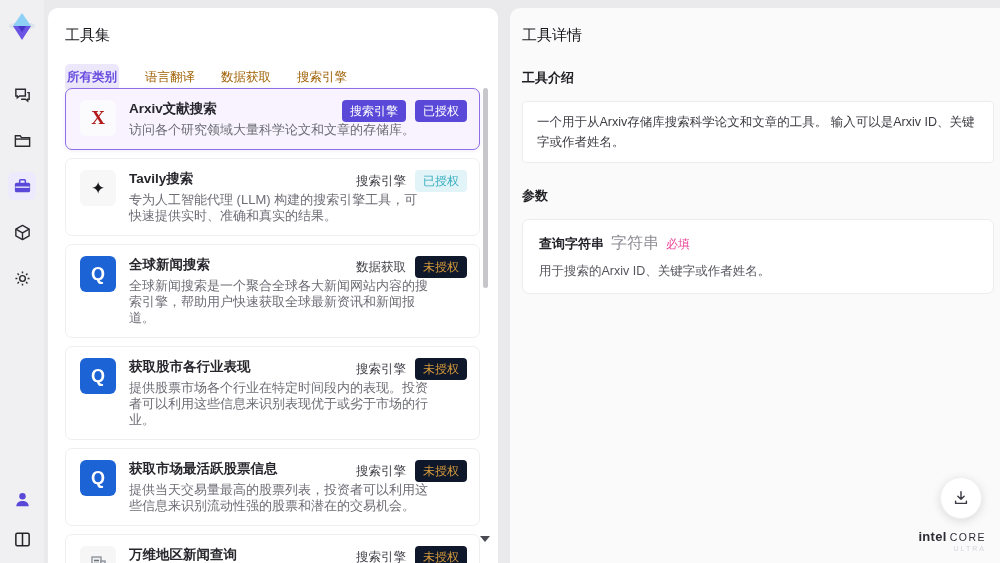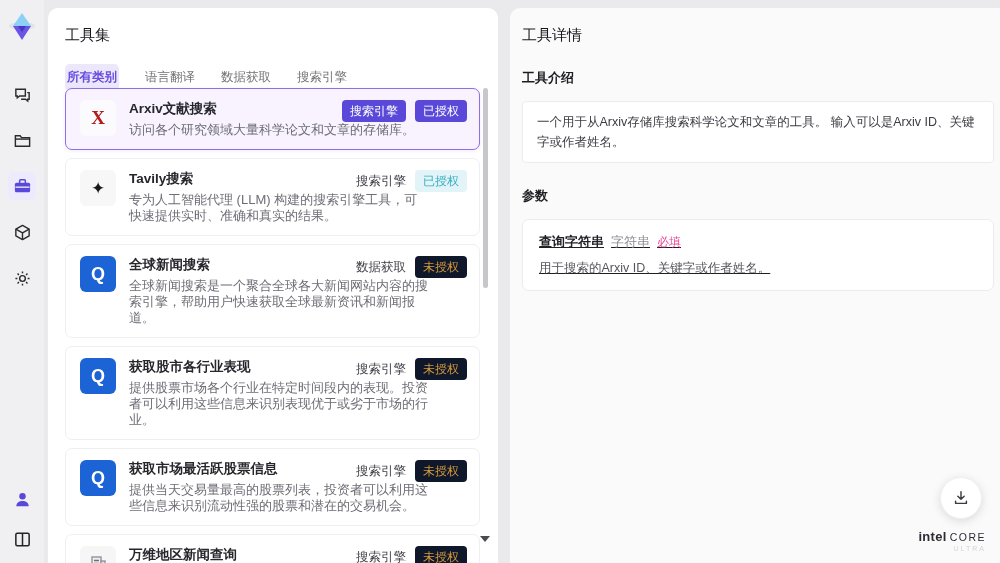--- a/index.html
+++ b/index.html
@@ -28,21 +28,21 @@
   }
   .panel-right {
     position:absolute; left:510px; top:8px; width:504px; height:555px;
     background:#fafafb; border-radius:10px 10px 0 0; overflow:hidden;
     padding:18px 20px 0 12px;
   }
   .h-main { font-size:15px; font-weight:normal; color:#17171c; }
   .panel-left .h-main { position:absolute; left:17px; top:18px; }
   
   .tabs { position:absolute; left:17px; top:56px; display:flex; gap:26px; align-items:center; font-size:12.5px; }
-  .tab { color:#737373; cursor:pointer; padding:5px 0; white-space:nowrap; }
+  .tab { color:#a16207; cursor:pointer; padding:5px 0; white-space:nowrap; }
   .tab.active { background:#ece7fb; color:#6a4ee0; padding:5px 2px; border-radius:5px; font-weight:bold; }
   
   .tool-list { position:absolute; left:17px; top:80px; width:415px; }
   .card {
     position:relative; background:#fff; border:1px solid #efeff2; border-radius:7px;
     padding:11px 14px; margin-bottom:8px; display:flex; gap:13px; cursor:pointer;
   }
   .card.selected { background:#f8f3fe; border:1.5px solid #8f6fe4; box-shadow:0 1px 4px rgba(120,90,220,.12); }
   .card-icon {
     flex:0 0 36px; width:36px; height:36px; border-radius:6px;
@@ -70,25 +70,24 @@
   .h-sub { font-size:13px; font-weight:bold; color:#1d1d22; }
   .rp-title { margin-bottom:24px; }
   .intro-box {
     margin-top:14px; background:#fff; border:1px solid #ececef; border-radius:4px;
     padding:10px 14px; font-size:12.5px; color:#3c3c43; line-height:1.6;
   }
   .params-head { margin-top:24px; }
   .param-card {
     margin-top:14px; background:#fff; border:1px solid #ececef; border-radius:7px;
     padding:13px 16px;
-    text-decoration:underline;
   }
   .param-line { display:flex; align-items:baseline; gap:7px; }
   .param-name { font-size:13px; font-weight:bold; color:#222228; }
-  .param-type { font-size:13px; color:#8c8c94; }
+  .param-type { font-size:16px; color:#8c8c94; }
   .param-required { font-size:12px; color:#ec4899; }
   .param-desc { margin-top:9px; font-size:12.5px; color:#55555d; }
   
   .fab {
     position:absolute; right:18px; bottom:44px; width:42px; height:42px; border-radius:50%;
     background:#fff; border:1px solid #f0f0f1; box-shadow:0 2px 10px rgba(0,0,0,.13);
     display:flex; align-items:center; justify-content:center; cursor:pointer;
   }
   .brand { position:absolute; right:14px; bottom:10px; text-align:right; line-height:1.1; }
   .brand .b1 { font-size:13px; font-weight:bold; color:#2b2b34; letter-spacing:.3px; }

